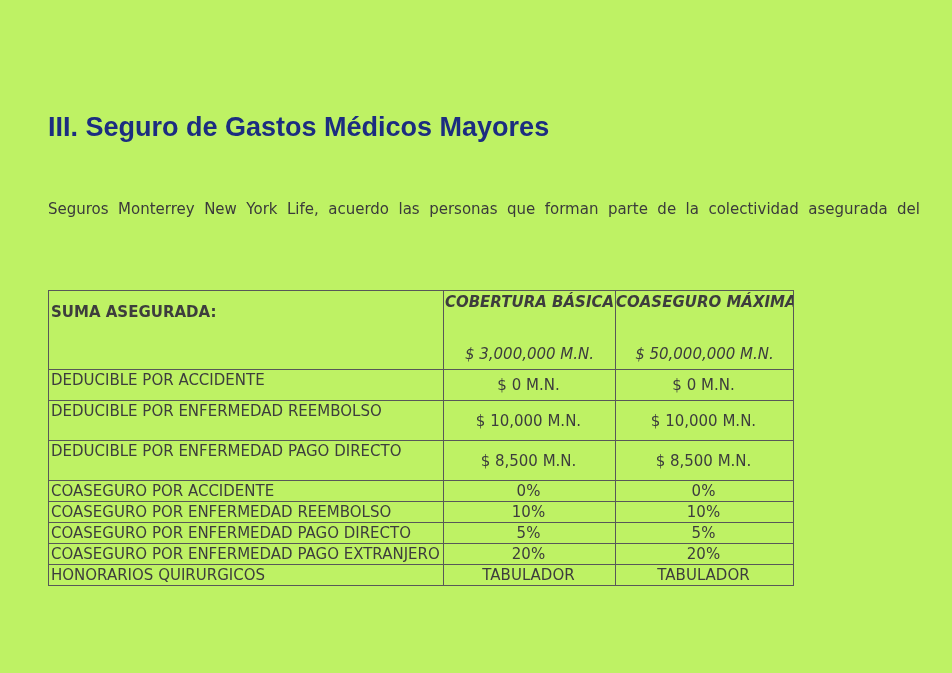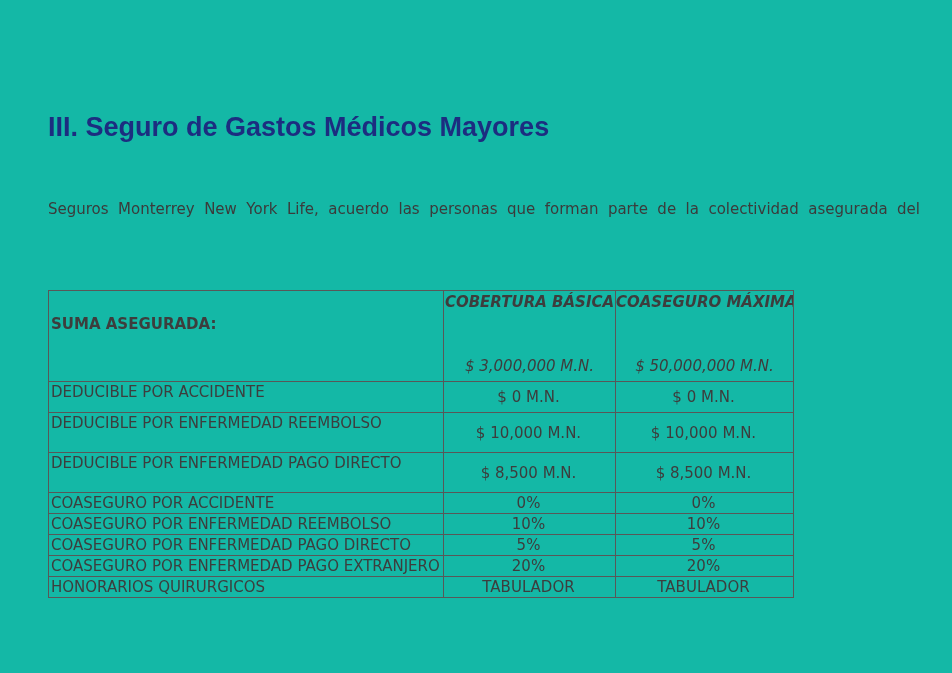--- a/index.html
+++ b/index.html
@@ -1,20 +1,20 @@
 <!DOCTYPE html>
 <html><head>
 <meta charset="utf-8">
 <style>
   html, body { margin: 0; padding: 0; background: #ffffff; }
   .page {
     position: relative;
     width: 952px;
     height: 673px;
-    background: #14b8a6;
+    background: #bef264;
     font-family: "DejaVu Sans", sans-serif;
     overflow: hidden;
   }
   .doc-title {
     position: absolute;
     left: 48px;
     top: 112px;
     margin: 0;
     font-family: "Liberation Sans", sans-serif;
     font-size: 27px;
@@ -65,21 +65,21 @@
     overflow: hidden;
   }
   col.c-label { width: 395px; }
   col.c-basic { width: 172px; }
   col.c-max   { width: 178px; }
 
   tr.row-header td, tr.row-header th { height: 66px; }
   th.hdr-label {
     text-align: left;
     vertical-align: top;
-    padding: 24px 2px 0 2px;
+    padding: 12px 2px 0 2px;
     font-weight: bold;
     font-size: 15px;
   }
   th.hdr-col {
     position: relative;
     vertical-align: top;
     text-align: center;
     padding: 2px 0 0 0;
     font-weight: bold;
     font-size: 15px;

